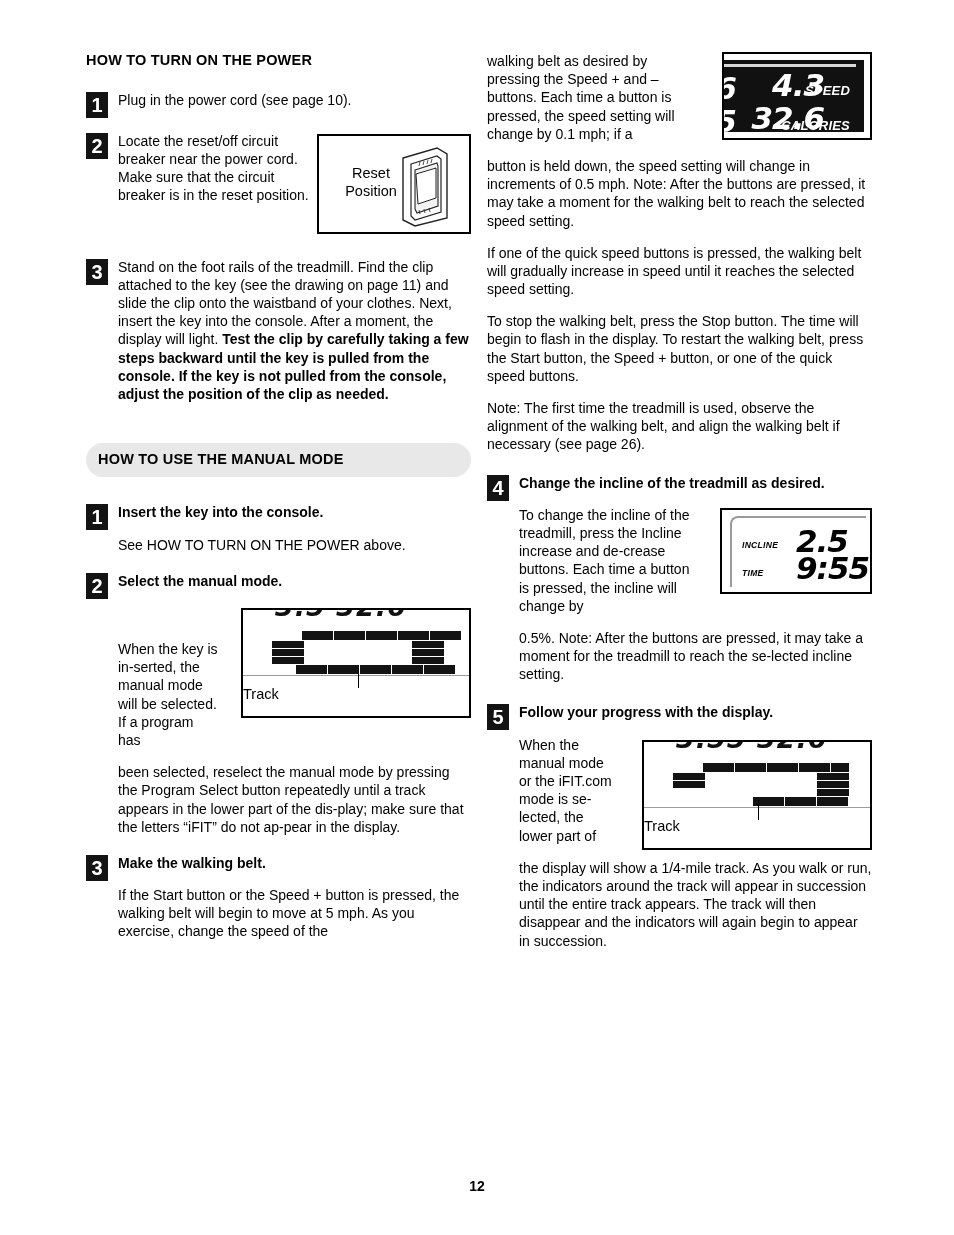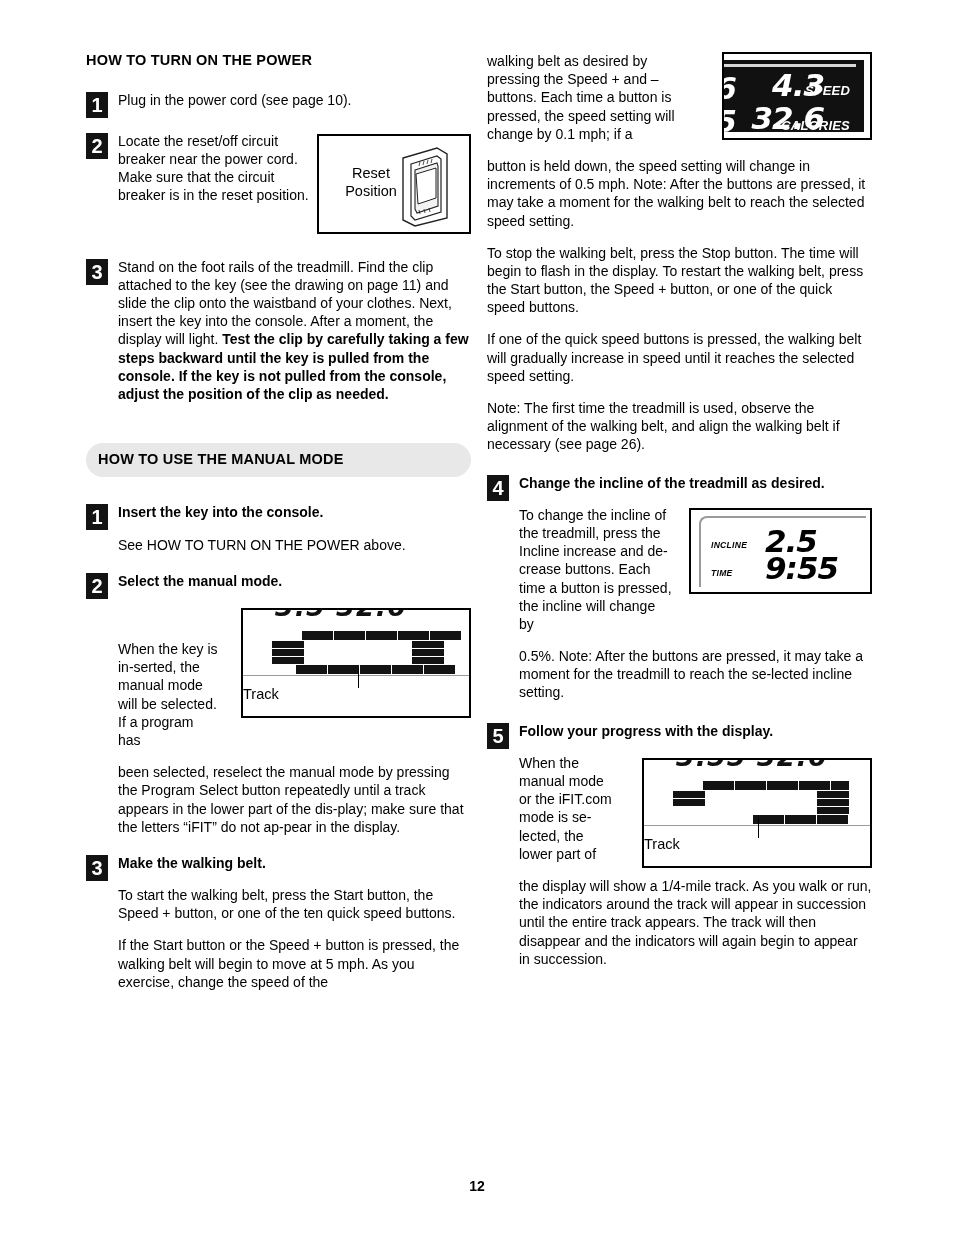--- a/index.html
+++ b/index.html
@@ -175,21 +175,21 @@
     font-size: 13px;
     font-style: italic;
     font-weight: bold;
     font-family: "Liberation Sans", sans-serif;
     letter-spacing: 0.2px;
   }
 
   
   .fig-lcd2 {
     float: right;
-    width: 183px;
+    width: 152px;
     height: 86px;
     margin: 2px 0 6px 16px;
     position: relative;
     background: #fff;
     overflow: hidden;
   }
   .lcd2-inner {
     position: absolute;
     left: 8px; right: 4px; top: 6px; bottom: 5px;
     border-left: 2px solid #9a9a9a;
@@ -383,21 +383,20 @@
           <div class="clear"></div>
         </div>
         <p>been selected, reselect the manual mode by pressing the Program Select button repeatedly until a track appears in the lower part of the dis-play; make sure that the letters “iFIT” do not ap-pear in the display.</p>
       </div>
     </div>
 
     <div class="step" style="margin-top:18px;">
       <div class="step-badge">3</div>
       <div class="step-body">
         <p class="b">Make the walking belt.</p>
-        <p>To start the walking belt, press the Start button, the Speed + button, or one of the ten quick speed buttons.</p>
         <p>If the Start button or the Speed + button is pressed, the walking belt will begin to move at 5 mph. As you exercise, change the speed of the</p>
       </div>
     </div>
 
   </div>
 
   <div class="col col-right">
 
     <div class="flow">
       <div class="fig fig-lcd1">
@@ -413,22 +412,22 @@
             <div class="lcd1-main seg">32.6</div>
             <div class="lcd1-unit">CALORIES</div>
           </div>
         </div>
       </div>
       <p style="width:190px;">walking belt as desired by pressing the Speed + and – buttons. Each time a button is pressed, the speed setting will change by 0.1 mph; if a</p>
       <div class="clear"></div>
     </div>
     <p>button is held down, the speed setting will change in increments of 0.5 mph. Note: After the buttons are pressed, it may take a moment for the walking belt to reach the selected speed setting.</p>
 
+    <p>If one of the quick speed buttons is pressed, the walking belt will gradually increase in speed until it reaches the selected speed setting.</p>
     <p>To stop the walking belt, press the Stop button. The time will begin to flash in the display. To restart the walking belt, press the Start button, the Speed + button, or one of the quick speed buttons.</p>
-    <p>If one of the quick speed buttons is pressed, the walking belt will gradually increase in speed until it reaches the selected speed setting.</p>
     <p>Note: The first time the treadmill is used, observe the alignment of the walking belt, and align the walking belt if necessary (see page 26).</p>
 
     <div class="step" style="margin-top:20px;">
       <div class="step-badge">4</div>
       <div class="step-body">
         <p class="b">Change the incline of the treadmill as desired.</p>
         <div class="flow">
           <div class="fig fig-lcd2">
             <div class="lcd2-inner"></div>
             <div class="lcd2-lab incline">INCLINE</div>

